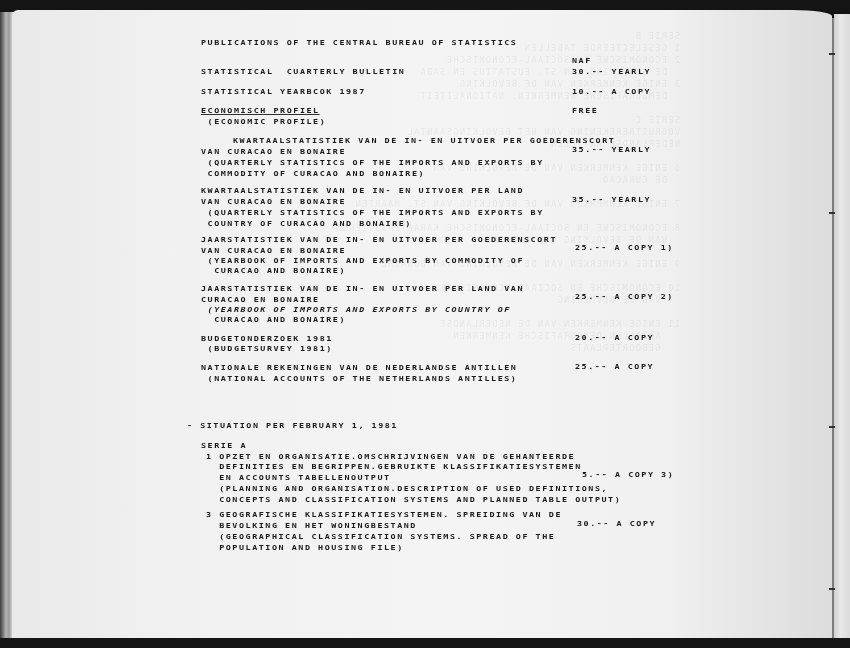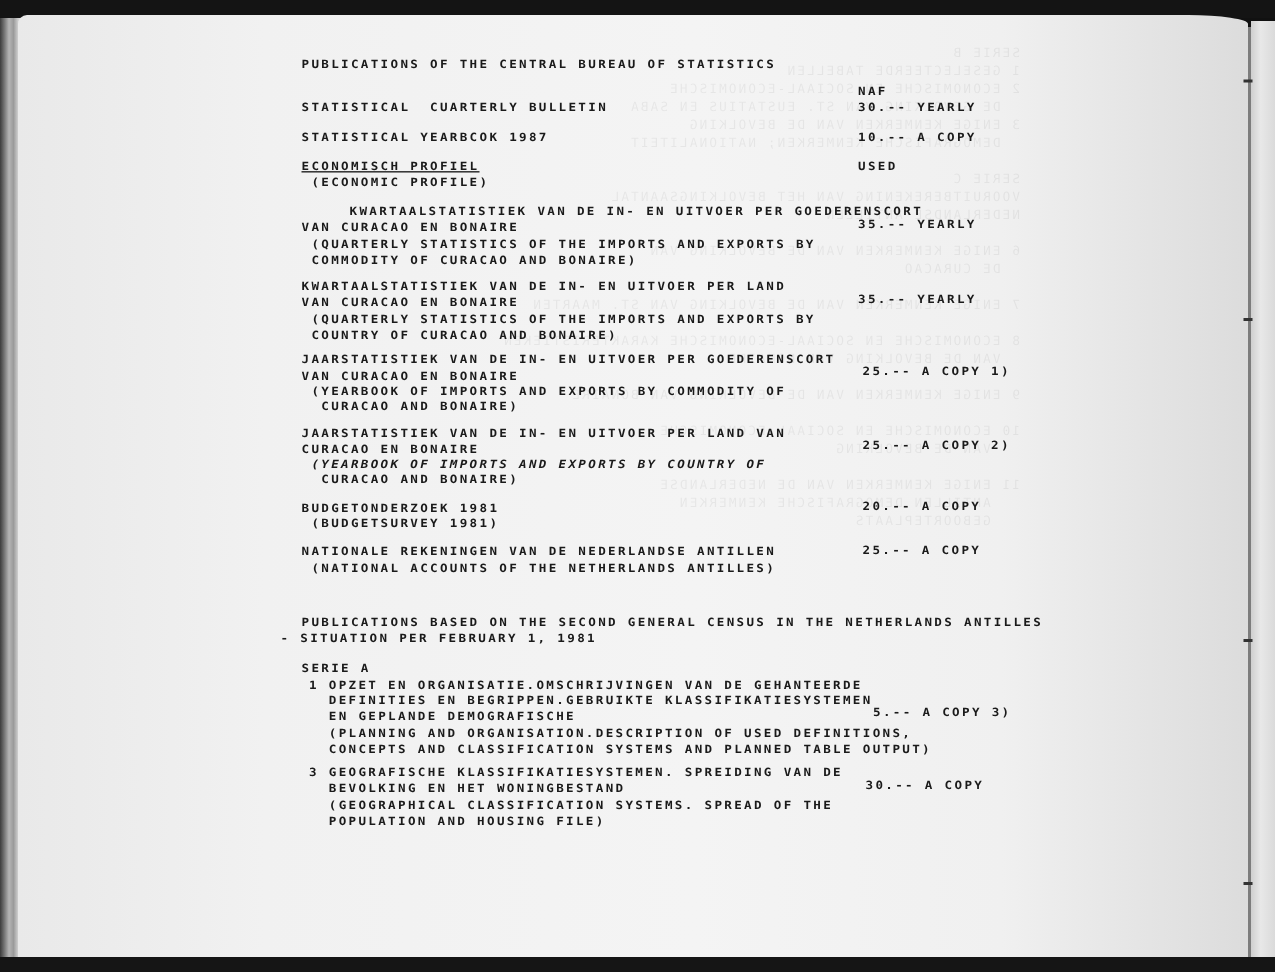--- a/index.html
+++ b/index.html
@@ -108,21 +108,21 @@
   <div class="price" style="left:572px; top:56px;">NAF</div>
 
   <div class="line" style="left:201px; top:67px;">STATISTICAL  CUARTERLY BULLETIN</div>
   <div class="price" style="left:572px; top:67px;">30.-- YEARLY</div>
 
   <div class="line" style="left:201px; top:87px;">STATISTICAL YEARBCOK 1987</div>
   <div class="price" style="left:572px; top:87px;">10.-- A COPY</div>
 
   <div class="line" style="left:201px; top:106px;text-decoration:underline;">ECONOMISCH PROFIEL</div>
   <div class="line" style="left:201px; top:117px;"> (ECONOMIC PROFILE)</div>
-  <div class="price" style="left:572px; top:106px;">USED</div>
+  <div class="price" style="left:572px; top:106px;">FREE</div>
 
   <div class="line" style="left:201px; top:136px;margin-left:32px;">KWARTAALSTATISTIEK VAN DE IN- EN UITVOER PER GOEDERENSCORT</div>
   <div class="line" style="left:201px; top:147px;">VAN CURACAO EN BONAIRE</div>
   <div class="line" style="left:201px; top:158px;"> (QUARTERLY STATISTICS OF THE IMPORTS AND EXPORTS BY</div>
   <div class="line" style="left:201px; top:169px;"> COMMODITY OF CURACAO AND BONAIRE)</div>
   <div class="price" style="left:572px; top:145px;">35.-- YEARLY</div>
 
   <div class="line" style="left:201px; top:186px;">KWARTAALSTATISTIEK VAN DE IN- EN UITVOER PER LAND</div>
   <div class="line" style="left:201px; top:197px;">VAN CURACAO EN BONAIRE</div>
   <div class="line" style="left:201px; top:208px;"> (QUARTERLY STATISTICS OF THE IMPORTS AND EXPORTS BY</div>
@@ -142,28 +142,27 @@
   <div class="price" style="left:575px; top:292px;">25.-- A COPY 2)</div>
 
   <div class="line" style="left:201px; top:334px;">BUDGETONDERZOEK 1981</div>
   <div class="line" style="left:201px; top:344px;"> (BUDGETSURVEY 1981)</div>
   <div class="price" style="left:575px; top:333px;">20.-- A COPY</div>
 
   <div class="line" style="left:201px; top:374px;"> (NATIONAL ACCOUNTS OF THE NETHERLANDS ANTILLES)</div>
   <div class="line" style="left:201px; top:363px;">NATIONALE REKENINGEN VAN DE NEDERLANDSE ANTILLEN</div>
   <div class="price" style="left:575px; top:362px;">25.-- A COPY</div>
 
-  <div class="line" style="left:201px; top:410px;">PUBLICATIONS BASED ON THE SECOND GENERAL CENSUS IN THE NETHERLANDS ANTILLES</div>
   <div class="line" style="left:187px; top:421px;">- SITUATION PER FEBRUARY 1, 1981</div>
 
   <div class="line" style="left:201px; top:441px;">SERIE A</div>
 
   <div class="line" style="left:206px; top:452px;">1 OPZET EN ORGANISATIE.OMSCHRIJVINGEN VAN DE GEHANTEERDE</div>
   <div class="line" style="left:206px; top:462px;">  DEFINITIES EN BEGRIPPEN.GEBRUIKTE KLASSIFIKATIESYSTEMEN</div>
-  <div class="line" style="left:206px; top:473px;">  EN GEPLANDE DEMOGRAFISCHE</div>
+  <div class="line" style="left:206px; top:473px;">  EN ACCOUNTS TABELLENOUTPUT</div>
   <div class="line" style="left:206px; top:484px;">  (PLANNING AND ORGANISATION.DESCRIPTION OF USED DEFINITIONS,</div>
   <div class="line" style="left:206px; top:495px;">  CONCEPTS AND CLASSIFICATION SYSTEMS AND PLANNED TABLE OUTPUT)</div>
   <div class="price" style="left:582px; top:470px;">5.-- A COPY 3)</div>
 
   <div class="line" style="left:206px; top:510px;">3 GEOGRAFISCHE KLASSIFIKATIESYSTEMEN. SPREIDING VAN DE</div>
   <div class="line" style="left:206px; top:521px;">  BEVOLKING EN HET WONINGBESTAND</div>
   <div class="line" style="left:206px; top:532px;">  (GEOGRAPHICAL CLASSIFICATION SYSTEMS. SPREAD OF THE</div>
   <div class="line" style="left:206px; top:543px;">  POPULATION AND HOUSING FILE)</div>
   <div class="price" style="left:577px; top:519px;">30.-- A COPY</div>
 </div>

